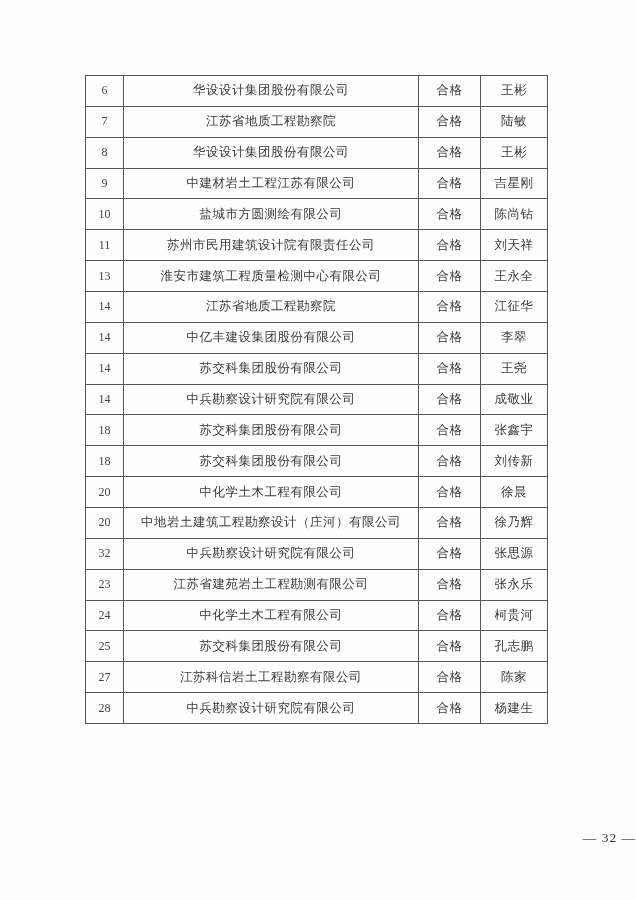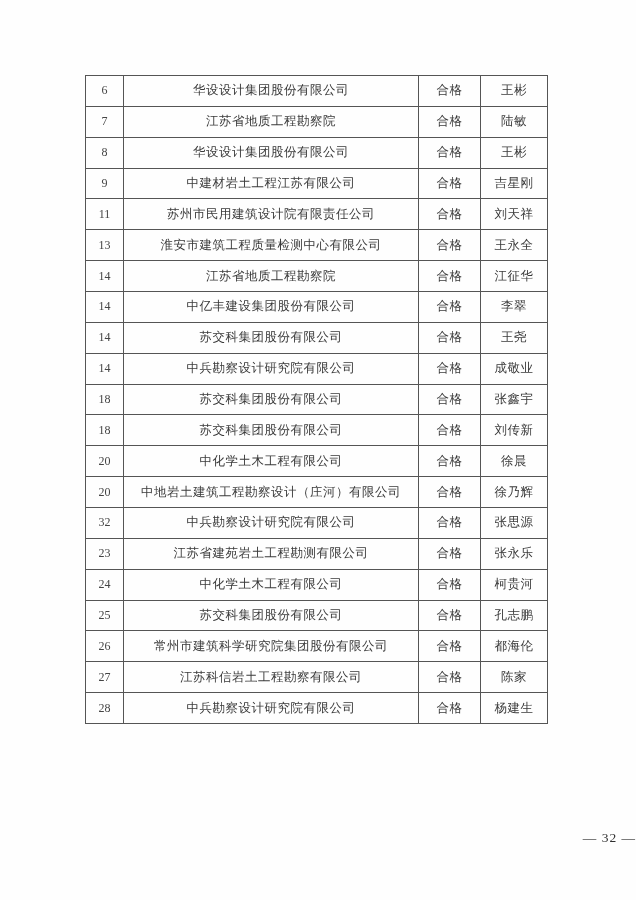--- a/index.html
+++ b/index.html
@@ -89,20 +89,26 @@
       <td>王彬</td>
     </tr>
 
     <tr>
       <td class="rank-cell">9</td>
       <td>中建材岩土工程江苏有限公司</td>
       <td>合格</td>
       <td>吉星刚</td>
     </tr>
 
+    <tr>
+      <td class="rank-cell">10</td>
+      <td>盐城市方圆测绘有限公司</td>
+      <td>合格</td>
+      <td>陈尚钻</td>
+    </tr>
 
     <tr>
       <td class="rank-cell">11</td>
       <td>苏州市民用建筑设计院有限责任公司</td>
       <td>合格</td>
       <td>刘天祥</td>
     </tr>
 
 
     <tr>
@@ -189,26 +195,20 @@
       <td>柯贵河</td>
     </tr>
 
     <tr>
       <td class="rank-cell">25</td>
       <td>苏交科集团股份有限公司</td>
       <td>合格</td>
       <td>孔志鹏</td>
     </tr>
 
-    <tr>
-      <td class="rank-cell">26</td>
-      <td>常州市建筑科学研究院集团股份有限公司</td>
-      <td>合格</td>
-      <td>都海伦</td>
-    </tr>
 
     <tr>
       <td class="rank-cell">27</td>
       <td>江苏科信岩土工程勘察有限公司</td>
       <td>合格</td>
       <td>陈家</td>
     </tr>
 
     <tr>
       <td class="rank-cell">28</td>

